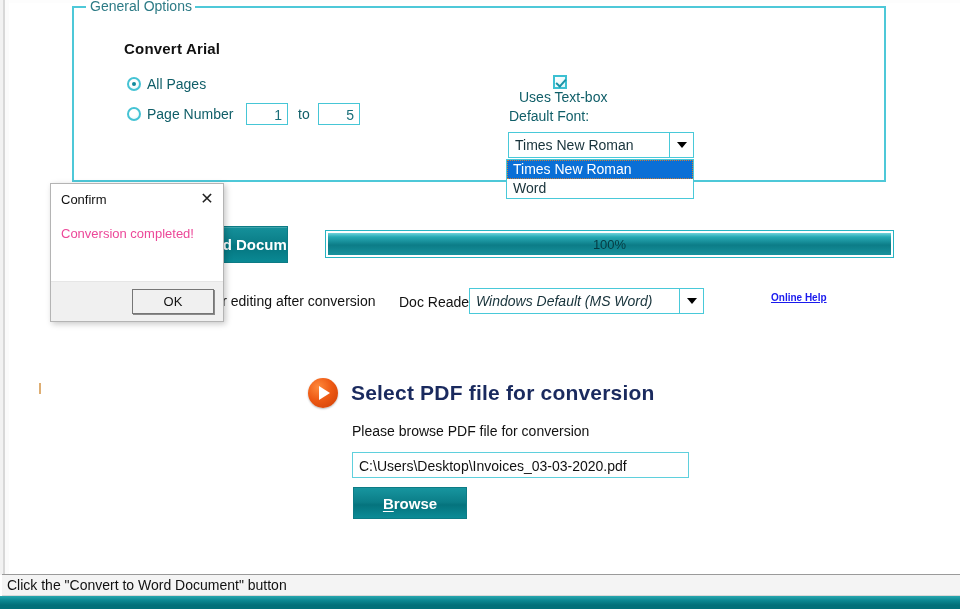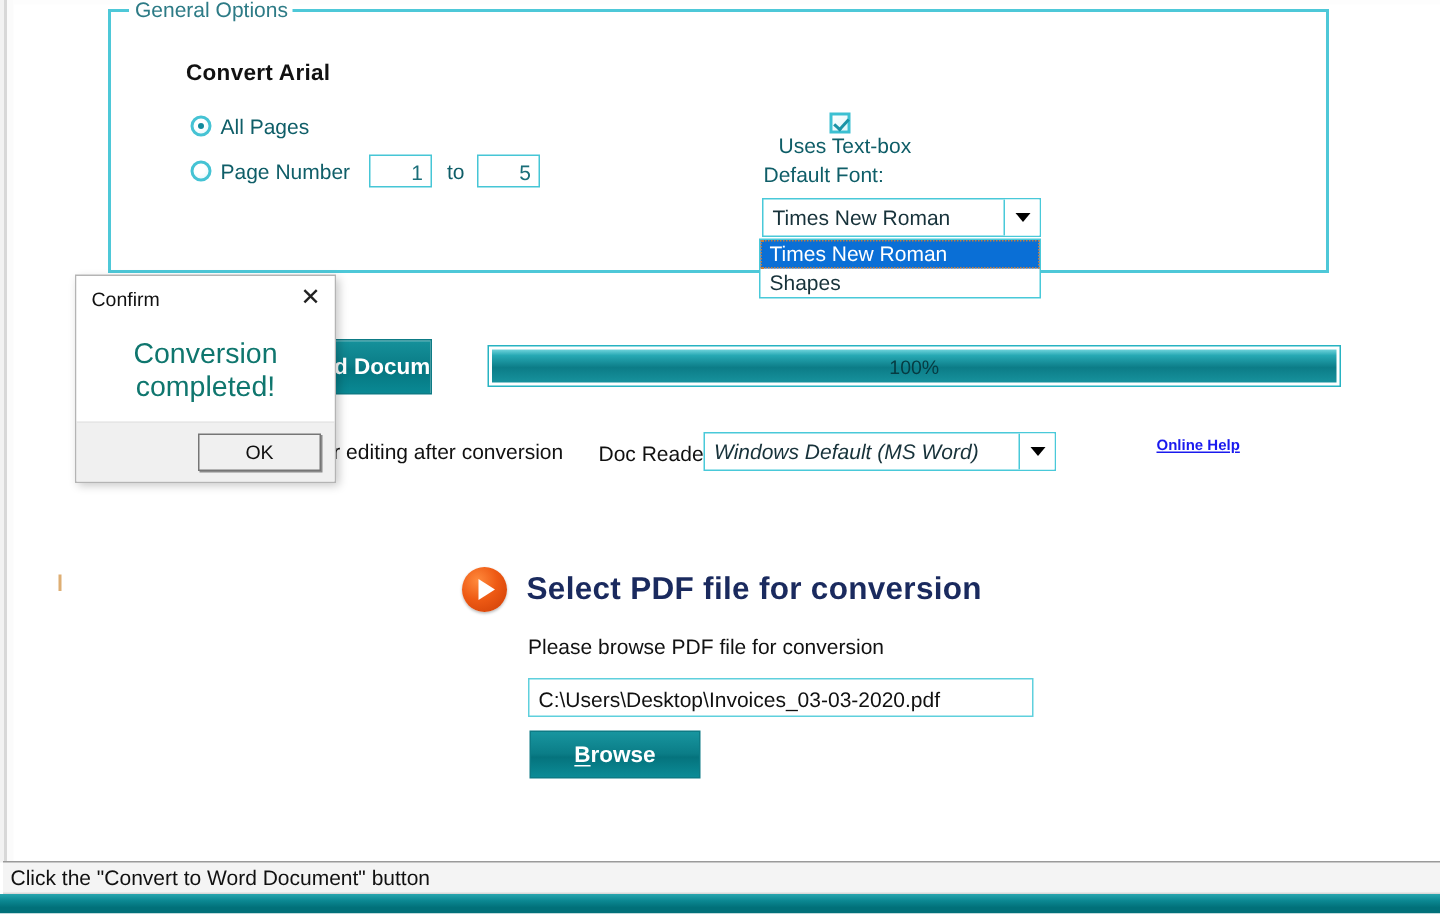--- a/index.html
+++ b/index.html
@@ -252,21 +252,21 @@
     position: absolute; right: 4px; top: 4px;
     width: 24px; height: 22px;
     display: flex; align-items: center; justify-content: center;
     font-size: 16px; color: #222222; cursor: pointer;
     line-height: 1;
   }
   .dlg-body {
     height: 67px; background: #ffffff;
     display: flex; align-items: flex-start; padding: 12px 10px 0 10px;
   }
-  .dlg-message { font-size: 19px; color: #0f766e; text-align: center; }
+  .dlg-message { font-size: 13px; color: #ec4899; }
   .dlg-footer {
     height: 40px; background: #f0f0f0;
     border-top: 1px solid #e6e6e6;
     display: flex; align-items: center; justify-content: flex-end;
     padding-right: 9px;
   }
   .dlg-ok {
     width: 82px; height: 25px;
     background: #f0f0f0;
     border: 1px solid #767676;
@@ -320,21 +320,21 @@
 
   <div class="combo" style="left:508px; top:132px; width:186px; height:26px;">
     <div class="combo-text">Times New Roman</div>
     <div class="combo-arrow">
         <i></i>
       </div>
   </div>
 
   <div class="dropdown-list" style="left:506px; top:159px; width:188px;">
     <div class="dd-item selected">Times New Roman</div>
-    <div class="dd-item">Shapes</div>
+    <div class="dd-item">Word</div>
   </div>
 
   <div class="teal-btn" style="left:136px; top:226px; width:152px; height:37px;">
     <span>Convert to Word Document</span>
   </div>
 
   <div class="progress-wrap" style="left:325px; top:230px; width:569px; height:28px;">
     <div class="progress-fill" style="width:100%;">
       <span class="progress-text">100%</span>
     </div>

